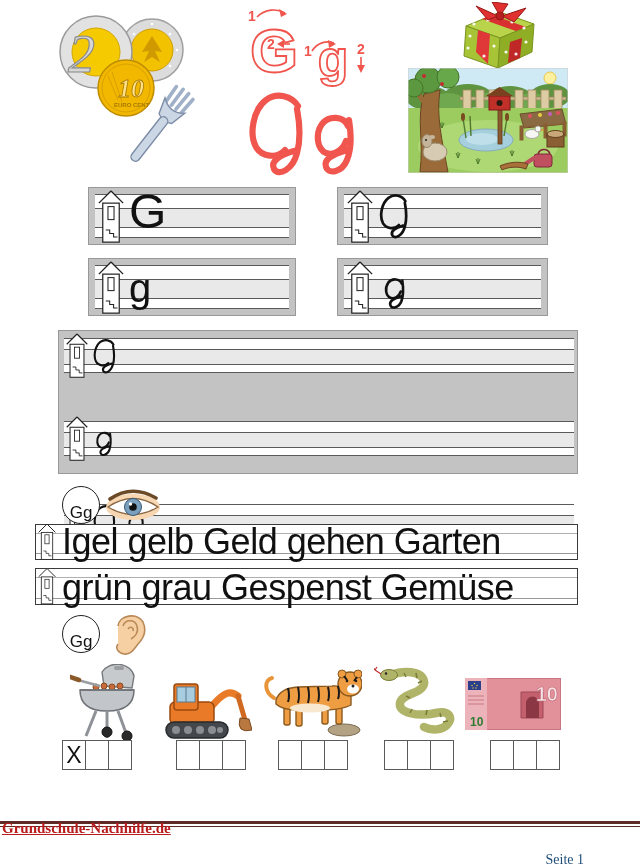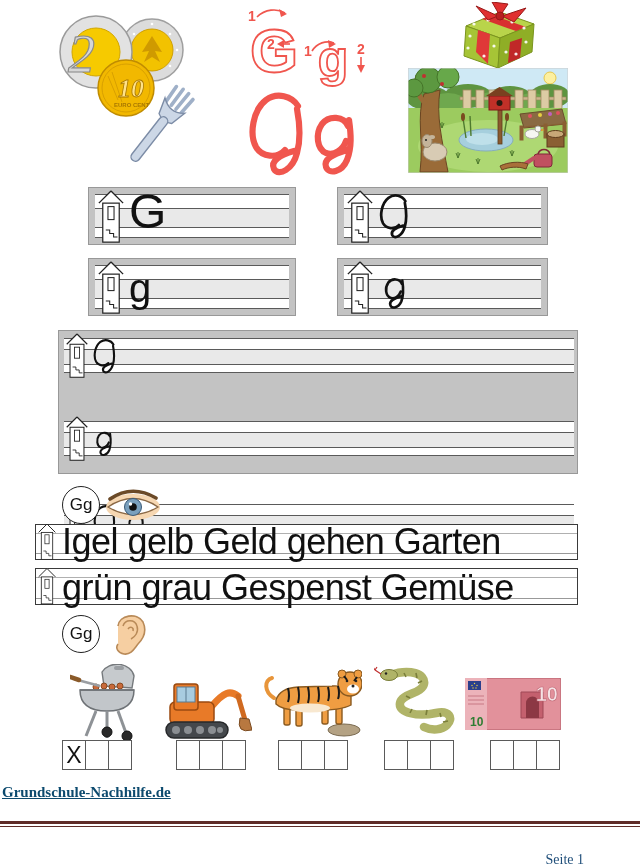--- a/index.html
+++ b/index.html
@@ -23,35 +23,35 @@
   .print-letter { position:absolute; color:#111; font-family:"Liberation Sans",sans-serif; }
 
   
   .wbox { position:absolute; background:#fff; border:1px solid #3a3a3a; }
   .wline { position:absolute; left:0; right:0; height:0; border-top:1px solid #b0b0b0; }
   .wtext { position:absolute; left:26px; top:-2px; font-size:36px; line-height:37px;
            color:#101010; letter-spacing:-0.5px; white-space:nowrap; }
 
   
   .badge { position:absolute; width:38px; height:38px; border:1.5px solid #222;
-           border-radius:50%; background:#fff; display:flex; align-items:center;
+           border-radius:50%; background:#fff; display:flex; align-items:flex-end;
            justify-content:center; font-size:17px; color:#111; }
 
   
   .abox-group { position:absolute; display:flex; }
   .abox { width:24px; height:30px; border:1px solid #5a5a5a; margin-right:-1px;
           background:#fff; display:flex; align-items:center; justify-content:center;
           font-size:23px; color:#111; }
 
   
   .footer-rule { position:absolute; left:0; right:0; top:821px; height:6px;
                  border-top:3px solid #5f2b27; border-bottom:1px solid #5f2b27; }
-  .footer-site { position:absolute; left:2px; top:784px;
+  .footer-site { position:absolute; left:2px; top:820px;
                  font-family:"Liberation Serif", serif; font-weight:bold;
-                 font-size:15px; color:#0c4a6e; text-decoration:underline; }
+                 font-size:15px; color:#b91c1c; text-decoration:underline; }
   .footer-page { position:absolute; right:56px; top:852px;
                  font-family:"Liberation Serif", serif; font-size:14px; color:#1f4e79; }
 
   svg { display:block; }
   .glyph { color:#111; }
   .glyph-red { color:#f0564e; }
 </style>
 </head>
 <body>
 

